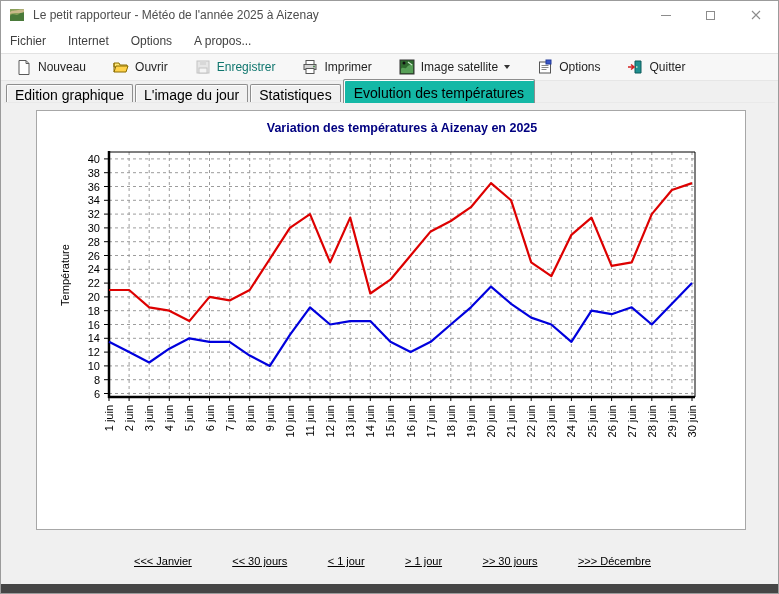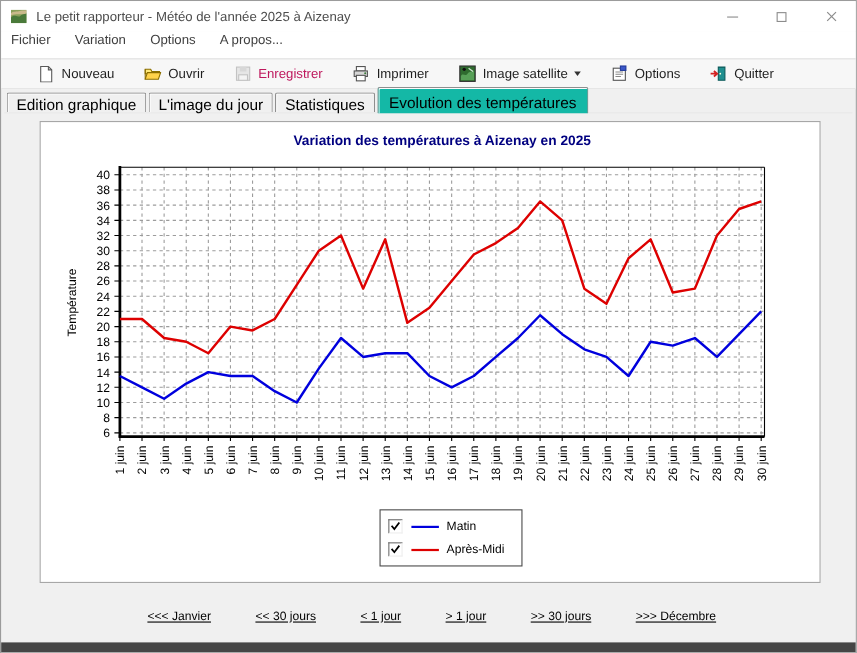--- a/index.html
+++ b/index.html
@@ -9,28 +9,28 @@
     font-family:"Liberation Sans",sans-serif;-webkit-font-smoothing:antialiased;
   }
   
   .titlebar{position:absolute;left:0;top:0;right:0;height:28px;background:#fff;display:flex;align-items:center;padding-left:8px;box-sizing:border-box;}
   .titlebar .title{margin-left:8px;font-size:12px;color:#4d4d4d;white-space:nowrap;text-align:center;}
   .controls{position:absolute;right:0;top:0;height:28px;display:flex;}
   .wbtn{width:45px;height:28px;display:flex;align-items:center;justify-content:center;}
   .min-glyph{display:block;width:10px;height:1px;background:#8c8c8c;}
   .max-glyph{display:block;width:9px;height:9px;border:1px solid #8c8c8c;box-sizing:border-box;background:transparent;}
   
-  .menubar{position:absolute;left:0;top:28px;right:0;height:24px;background:#fff;display:flex;padding-left:9px;box-sizing:border-box;}
+  .menubar{position:absolute;left:0;top:28px;right:0;height:24px;background:#fff;display:flex;align-items:center;padding-left:9px;box-sizing:border-box;}
   .menu-item{font-size:12px;color:#3f3f3f;margin-right:22px;cursor:default;}
   
-  .toolbar{position:absolute;left:0;top:52px;right:0;height:28px;background:#f7f7f7;border-top:1px solid #e2e2e2;border-bottom:1px solid #e6e6e6;display:flex;align-items:center;padding-left:33px;box-sizing:border-box;}
+  .toolbar{position:absolute;left:0;top:52px;right:0;height:28px;background:#f7f7f7;border-top:1px solid #e2e2e2;border-bottom:1px solid #e6e6e6;display:flex;align-items:center;padding-left:15px;box-sizing:border-box;}
   .tb-btn{display:flex;align-items:center;margin-right:27px;cursor:default;}
   .tb-icon{display:inline-flex;width:16px;height:16px;margin-right:6px;}
   .tb-label{font-size:12px;color:#1f1f1f;white-space:nowrap;}
-  .tb-btn.disabled .tb-label{color:#be185d;}
+  .tb-btn.disabled .tb-label{color:#0f766e;}
   .tb-btn.disabled .tb-icon{opacity:.55;filter:grayscale(1);}
   .dd-arrow{width:0;height:0;border-left:3.5px solid transparent;border-right:3.5px solid transparent;border-top:4px solid #333;margin-left:6px;}
   
   .tabstrip{position:absolute;left:5px;top:81px;height:20px;display:flex;align-items:flex-end;z-index:3;}
   .tab{height:18px;box-sizing:border-box;background:#f0f0f0;border:1px solid #8e8e8e;border-bottom:none;border-radius:2px 2px 0 0;padding:2px 8px 0;font-size:14px;color:#000;margin-right:2px;display:flex;align-items:center;box-shadow:inset 1px 1px 0 #fcfcfc;white-space:nowrap;}
   .tab.active{height:24px;padding:2px 10px 0;background:#14b8a6;margin-bottom:-1px;z-index:4;}
   
   .page{position:absolute;left:3px;right:3px;top:101px;bottom:9px;background:#f0f0f0;border-top:1px solid #e9e9e9;}
   .chartbox{position:absolute;left:32px;top:7px;width:710px;height:420px;box-sizing:border-box;background:#fff;border:1px solid #a7a7a7;}
   
@@ -69,21 +69,21 @@
       <div class="wbtn">
           <svg width="10" height="10" viewBox="0 0 10 10">
             <path d="M1 1l8 8M9 1l-8 8" stroke="#8c8c8c" stroke-width="1.1"></path>
           </svg>
         </div>
     </div>
   </div>
 
   <div class="menubar">
       <span class="menu-item">Fichier</span>
-      <span class="menu-item">Variation</span>
+      <span class="menu-item">Internet</span>
       <span class="menu-item">Options</span>
       <span class="menu-item">A propos...</span>
     </div>
   <div class="toolbar">
       <div class="tb-btn">
         <span class="tb-icon">
           <svg width="16" height="16" viewBox="0 0 16 16">
             <path d="M3 1.5h7l3 3v11H3z" fill="#fff" stroke="#5a5a5a"></path>
             <path d="M10 1.5v3h3" fill="none" stroke="#5a5a5a"></path>
           </svg>
@@ -309,40 +309,20 @@
             <text transform="rotate(-90 659.0 294)" x="659.0" y="294" font-size="11" text-anchor="end" fill="#000">30 juin</text>
             <line x1="72" y1="41" x2="658" y2="41" stroke="#000" stroke-width="1"></line>
             <line x1="658" y1="41" x2="658" y2="286" stroke="#000" stroke-width="1"></line>
             <line x1="72" y1="40" x2="72" y2="287" stroke="#000" stroke-width="2.5"></line>
             <line x1="71" y1="286" x2="658" y2="286" stroke="#000" stroke-width="2.5"></line>
             <text x="365" y="21" font-size="12.5" font-weight="bold" text-anchor="middle" fill="#000080">Variation des températures à Aizenay en 2025</text>
             <text transform="rotate(-90 32 164)" x="32" y="164" font-size="11" text-anchor="middle" fill="#000">Température</text>
             <polyline points="72.0,230.8 92.1,241.1 112.2,251.5 132.3,237.7 152.4,227.3 172.5,230.8 192.6,230.8 212.7,244.6 232.8,254.9 252.9,223.9 273.0,196.3 293.1,213.5 313.2,210.1 333.3,210.1 353.4,230.8 373.6,241.1 393.7,230.8 413.8,213.5 433.9,196.3 454.0,175.6 474.1,192.8 494.2,206.6 514.3,213.5 534.4,230.8 554.5,199.7 574.6,203.2 594.7,196.3 614.8,213.5 634.9,192.8 655.0,172.1" fill="none" stroke="#0000dd" stroke-width="2.2" stroke-linejoin="round"></polyline>
             <polyline points="72.0,179.0 92.1,179.0 112.2,196.3 132.3,199.7 152.4,210.1 172.5,185.9 192.6,189.4 212.7,179.0 232.8,148.0 252.9,116.9 273.0,103.1 293.1,151.4 313.2,106.6 333.3,182.5 353.4,168.7 373.6,144.5 393.7,120.4 413.8,110.0 433.9,96.2 454.0,72.1 474.1,89.3 494.2,151.4 514.3,165.2 534.4,123.8 554.5,106.6 574.6,154.9 594.7,151.4 614.8,103.1 634.9,79.0 655.0,72.1" fill="none" stroke="#dd0000" stroke-width="2.2" stroke-linejoin="round"></polyline>
           </svg></div>
-      <div class="legend">
-          <div class="legend-row">
-            <span class="checkbox">
-              <svg width="9" height="9" viewBox="0 0 9 9">
-                <polyline points="1,4 3.5,7 8,1" fill="none" stroke="#000" stroke-width="1.6"></polyline>
-              </svg>
-            </span>
-            <span class="line-sample" style="background: rgb(0, 0, 221);"></span>
-            <span class="legend-label">Matin</span>
-          </div>
-          <div class="legend-row">
-            <span class="checkbox">
-              <svg width="9" height="9" viewBox="0 0 9 9">
-                <polyline points="1,4 3.5,7 8,1" fill="none" stroke="#000" stroke-width="1.6"></polyline>
-              </svg>
-            </span>
-            <span class="line-sample" style="background: rgb(221, 0, 0);"></span>
-            <span class="legend-label">Après-Midi</span>
-          </div>
-        </div>
     </div>
     <div class="nav">
         <span class="nav-item">&lt;&lt;&lt; Janvier</span>
         <span class="nav-item">&lt;&lt; 30 jours</span>
         <span class="nav-item">&lt; 1 jour</span>
         <span class="nav-item">&gt; 1 jour</span>
         <span class="nav-item">&gt;&gt; 30 jours</span>
         <span class="nav-item">&gt;&gt;&gt; Décembre</span>
       </div>
   </div>

